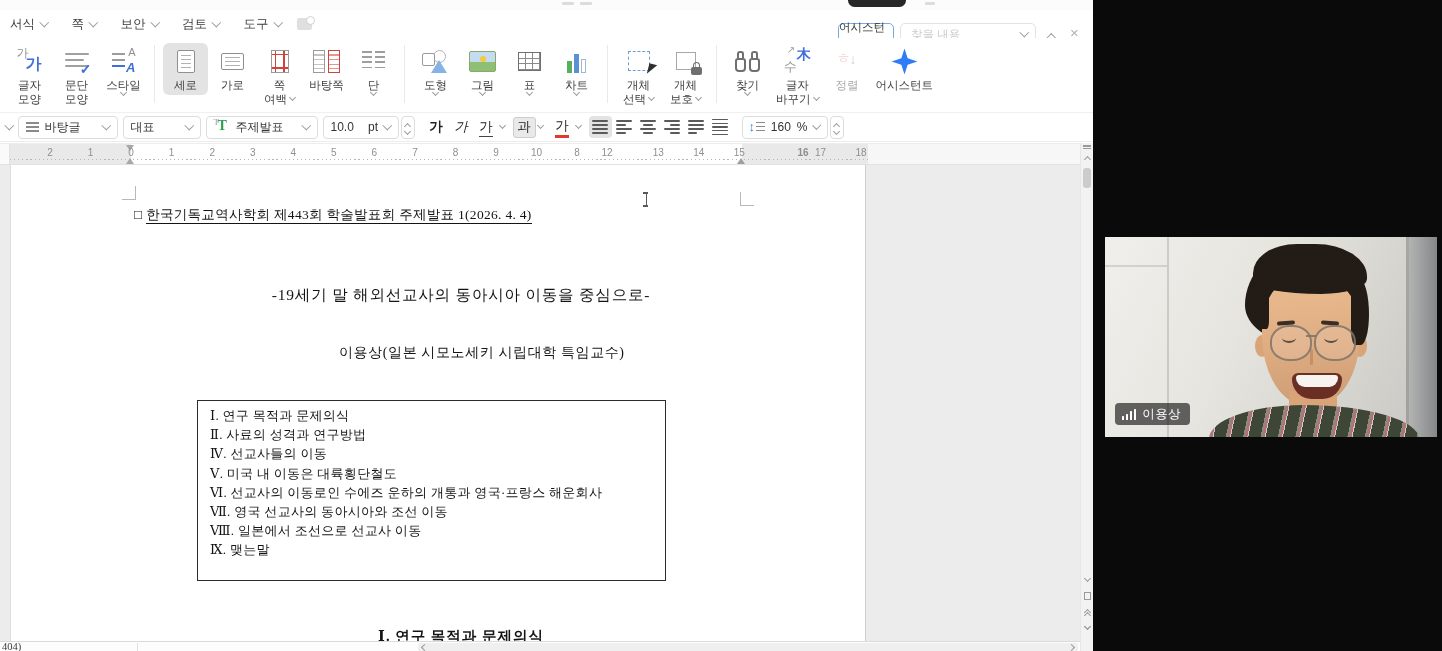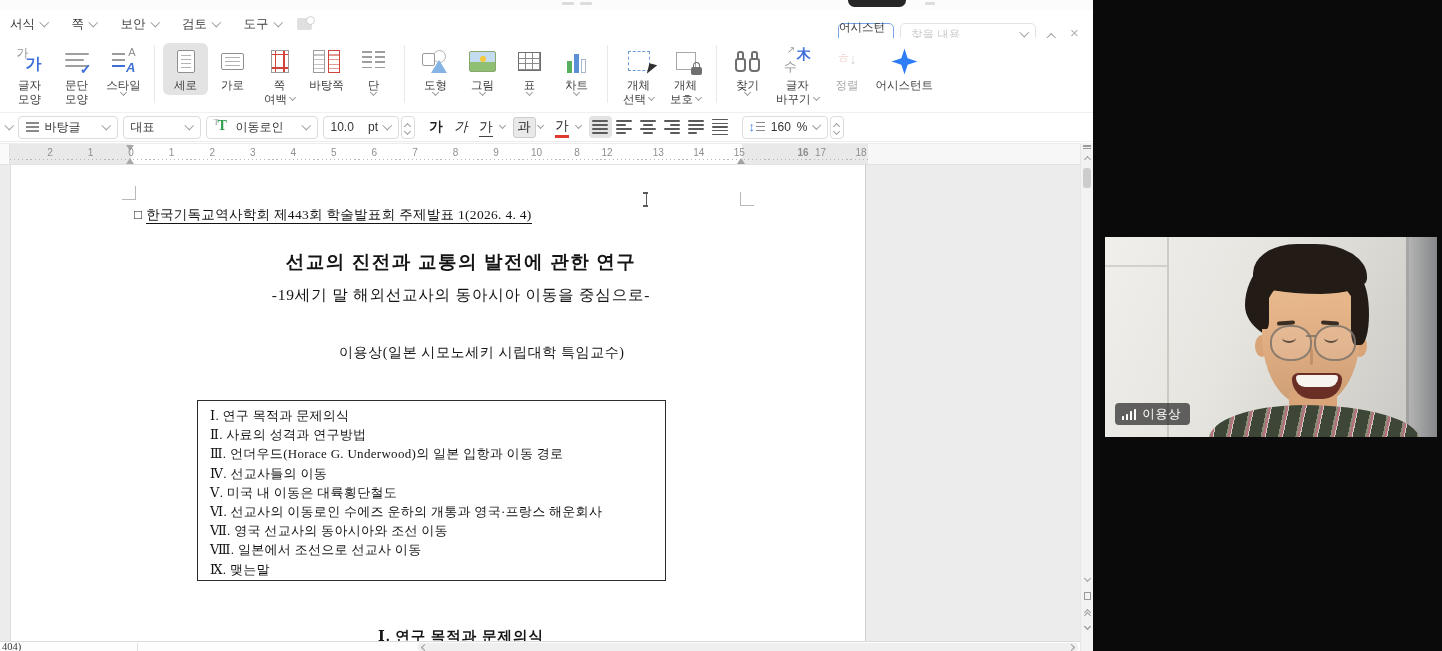--- a/index.html
+++ b/index.html
@@ -558,21 +558,21 @@
       </div>
       <div class="fbox" style="width:78px;">
         <span class="grow">대표</span>
         <span class="chev"></span>
       </div>
       <div class="fbox" style="width:112px;">
         <span class="ftt">
             <i>T</i>
             <b>T</b>
           </span>
-        <span class="grow">이동로인</span>
+        <span class="grow">주제발표</span>
         <span class="chev"></span>
       </div>
       <div class="fbox" style="width:76px;">
         <span class="grow">10.0</span>
         <span>pt</span>
         <span class="chev"></span>
       </div>
       <div class="spin">
         <span class="chev up sm"></span>
         <span class="chev sm"></span>
@@ -686,27 +686,25 @@
       </div>
 
     <div class="doc">
       <div class="page">
         <div class="cm tl"></div>
         <div class="cm tr"></div>
         <div class="hline"><span>□</span> <u>한국기독교역사학회 제443회 학술발표회 주제발표 1(2026. 4. 4)</u></div>
         <div class="ibeam">
             <i></i>
           </div>
-        <div class="dtitle">선교의 진전과 교통의 발전에 관한 연구</div>
         <div class="dsub">-19세기 말 해외선교사의 동아시아 이동을 중심으로-</div>
         <div class="dauthor">이용상(일본 시모노세키 시립대학 특임교수)</div>
         <div class="tocbox">
             <div class="tocline">Ⅰ. 연구 목적과 문제의식</div>
             <div class="tocline">Ⅱ. 사료의 성격과 연구방법</div>
-            <div class="tocline">Ⅲ. 언더우드(Horace G. Underwood)의 일본 입항과 이동 경로</div>
             <div class="tocline">Ⅳ. 선교사들의 이동</div>
             <div class="tocline">Ⅴ. 미국 내 이동은 대륙횡단철도</div>
             <div class="tocline">Ⅵ. 선교사의 이동로인 수에즈 운하의 개통과 영국·프랑스 해운회사</div>
             <div class="tocline">Ⅶ. 영국 선교사의 동아시아와 조선 이동</div>
             <div class="tocline">Ⅷ. 일본에서 조선으로 선교사 이동</div>
             <div class="tocline">Ⅸ. 맺는말</div>
           </div>
         <div class="nextsec">Ⅰ. 연구 목적과 문제의식</div>
       </div>
     </div>

